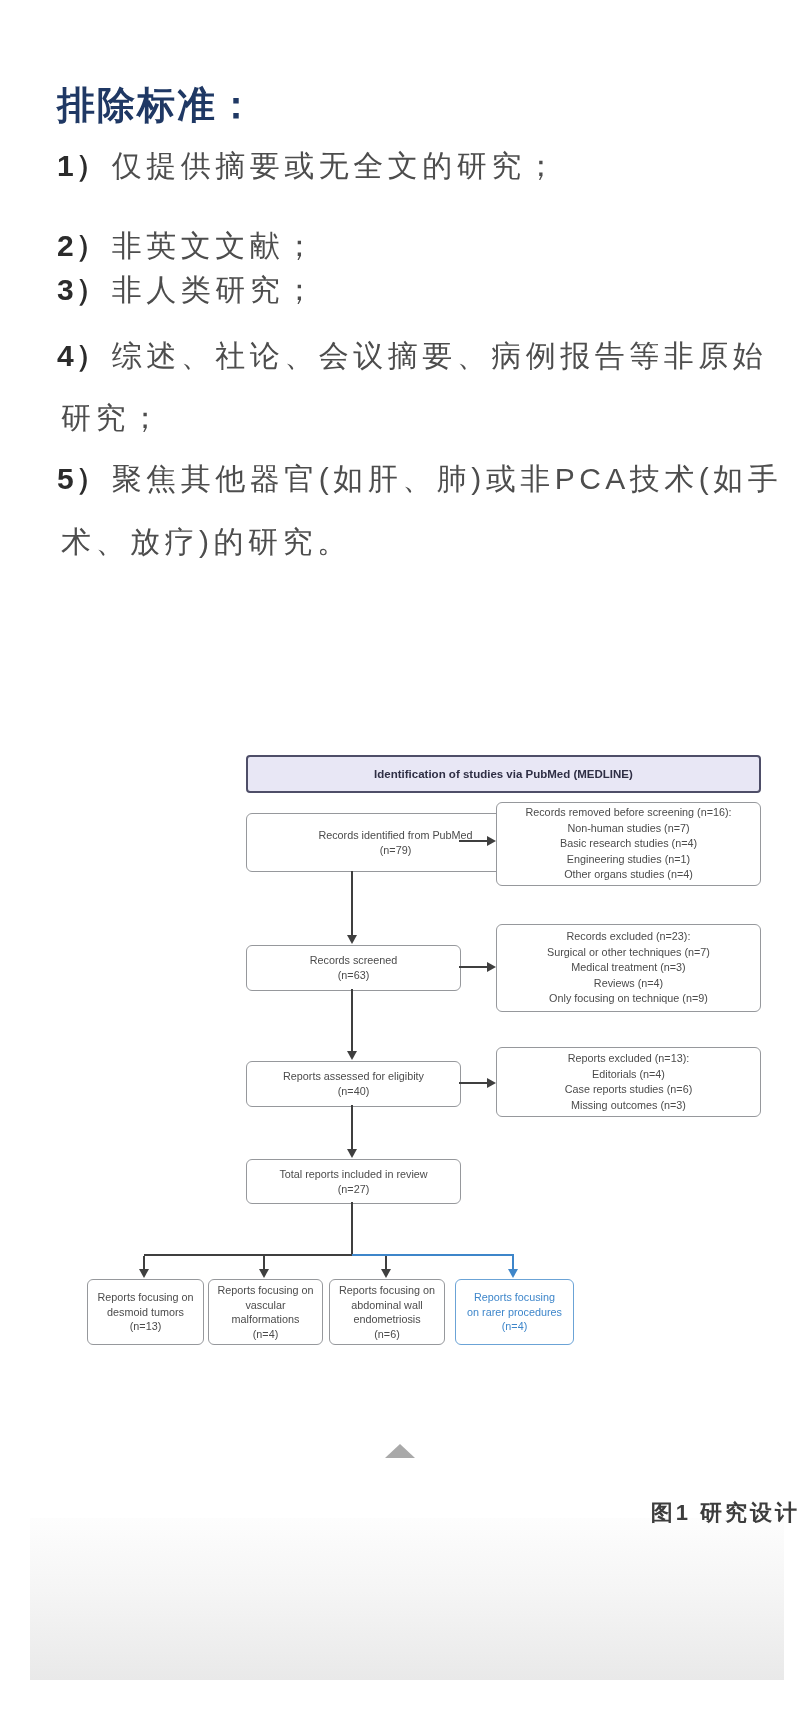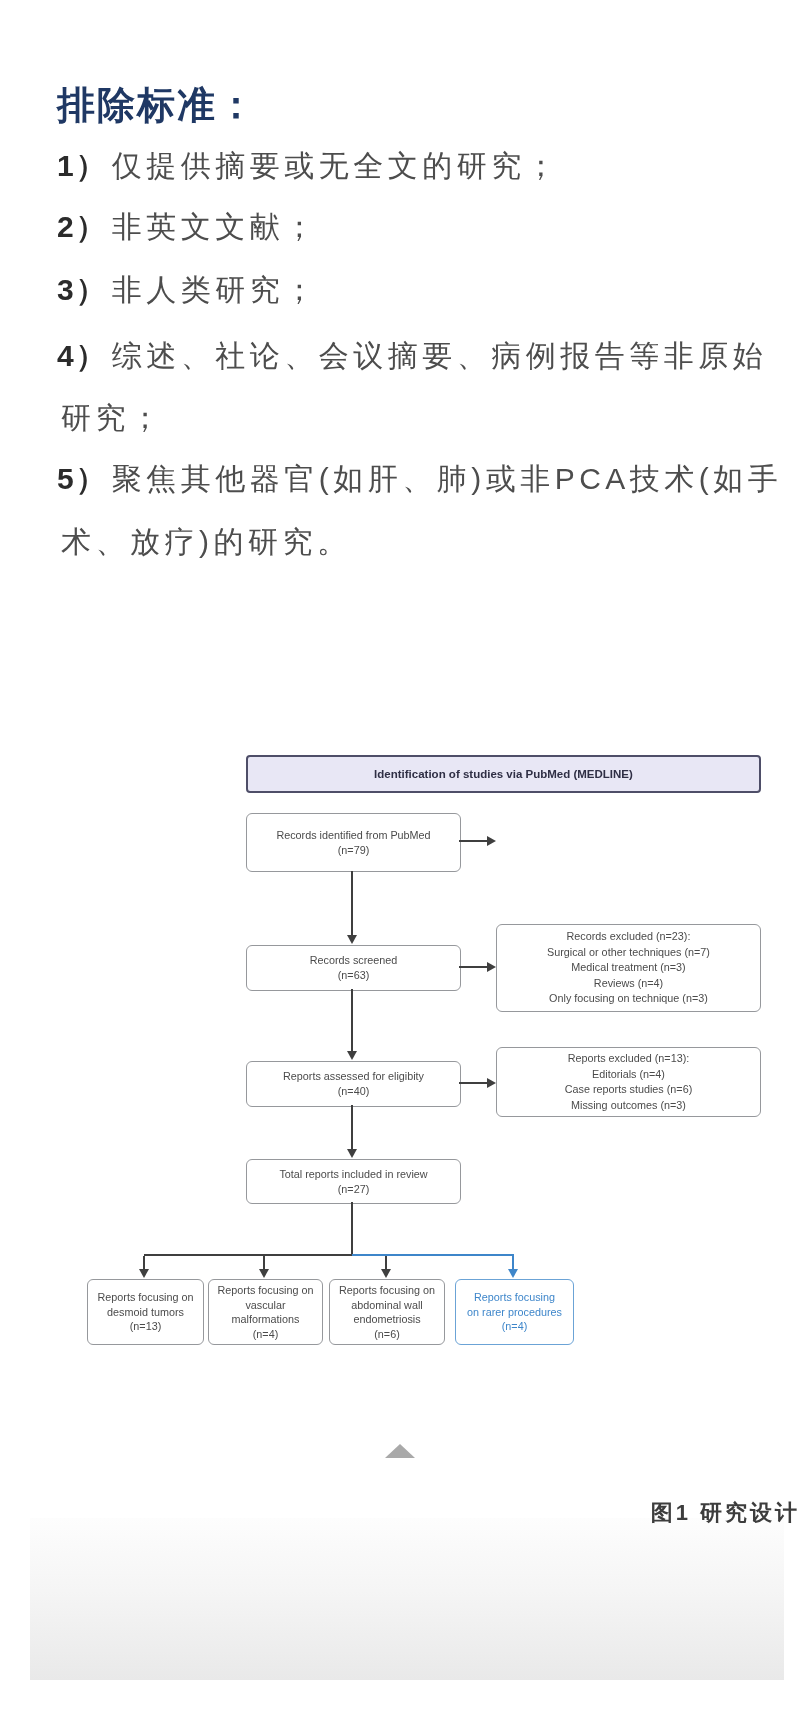--- a/index.html
+++ b/index.html
@@ -45,55 +45,62 @@
 </style>
 </head>
 <body>
 
 <div class="page">
 
   <section>
     <h2 class="ex-heading">排除标准：</h2>
 
     <p class="ex-line" style="top:116px;"><span class="ex-num">1）</span><span>仅提供摘要或无全文的研究；</span></p>
-    <p class="ex-line" style="top:177px;text-align:right;"><span class="ex-num">2）</span><span>非英文文献；</span></p>
+    <p class="ex-line" style="top:196px;text-align:right;"><span class="ex-num">2）</span><span>非英文文献；</span></p>
     <p class="ex-line" style="top:240px;"><span class="ex-num">3）</span><span>非人类研究；</span></p>
     <p class="ex-line" style="top:306px;"><span class="ex-num">4）</span><span>综述、社论、会议摘要、病例报告等非原始</span></p>
     <p class="ex-line" style="top:368px;"><span class="ex-num"></span><span>研究；</span></p>
     <p class="ex-line" style="top:429px;"><span class="ex-num">5）</span><span>聚焦其他器官(如肝、肺)或非PCA技术(如手</span></p>
     <p class="ex-line" style="top:492px;"><span class="ex-num"></span><span>术、放疗)的研究。</span></p>
   </section>
 
   <figure class="flow">
 
     <div class="title-box">Identification of studies via PubMed (MEDLINE)</div>
 
-    <div class="fbox" style="left:222px;top:797px;width:213px;height:57px;">
+    <div class="fbox" style="left:222px;top:797px;width:213px;height:57px;padding-left:42px;">
       <div class="bl">Records identified from PubMed</div>
       <div class="bl">(n=79)</div>
     </div>
     <div class="fbox" style="left:222px;top:929px;width:213px;height:44px;">
       <div class="bl">Records screened</div>
       <div class="bl">(n=63)</div>
     </div>
     <div class="fbox" style="left:222px;top:1045px;width:213px;height:44px;">
       <div class="bl">Reports assessed for eligibity</div>
       <div class="bl">(n=40)</div>
     </div>
     <div class="fbox" style="left:222px;top:1143px;width:213px;height:43px;">
       <div class="bl">Total reports included in review</div>
       <div class="bl">(n=27)</div>
     </div>
 
+    <div class="fbox rbox" style="left:472px;top:786px;width:263px;height:82px;">
+      <div class="bl">Records removed before screening (n=16):</div>
+      <div class="bl">Non-human studies (n=7)</div>
+      <div class="bl">Basic research studies (n=4)</div>
+      <div class="bl">Engineering studies (n=1)</div>
+      <div class="bl">Other organs studies (n=4)</div>
+    </div>
     <div class="fbox rbox" style="left:472px;top:908px;width:263px;height:86px;">
       <div class="bl">Records excluded (n=23):</div>
       <div class="bl">Surgical or other techniques (n=7)</div>
       <div class="bl">Medical treatment (n=3)</div>
       <div class="bl">Reviews (n=4)</div>
-      <div class="bl">Only focusing on technique (n=3)</div>
+      <div class="bl">Only focusing on technique (n=9)</div>
     </div>
     <div class="fbox rbox" style="left:472px;top:1031px;width:263px;height:68px;">
       <div class="bl">Reports excluded (n=13):</div>
       <div class="bl">Editorials (n=4)</div>
       <div class="bl">Case reports studies (n=6)</div>
       <div class="bl">Missing outcomes (n=3)</div>
     </div>
 
     <div class="vline" style="left:327px;top:855px;height:64px;"></div>
     <div class="ah-down" style="left:323px;top:919px;"></div>

